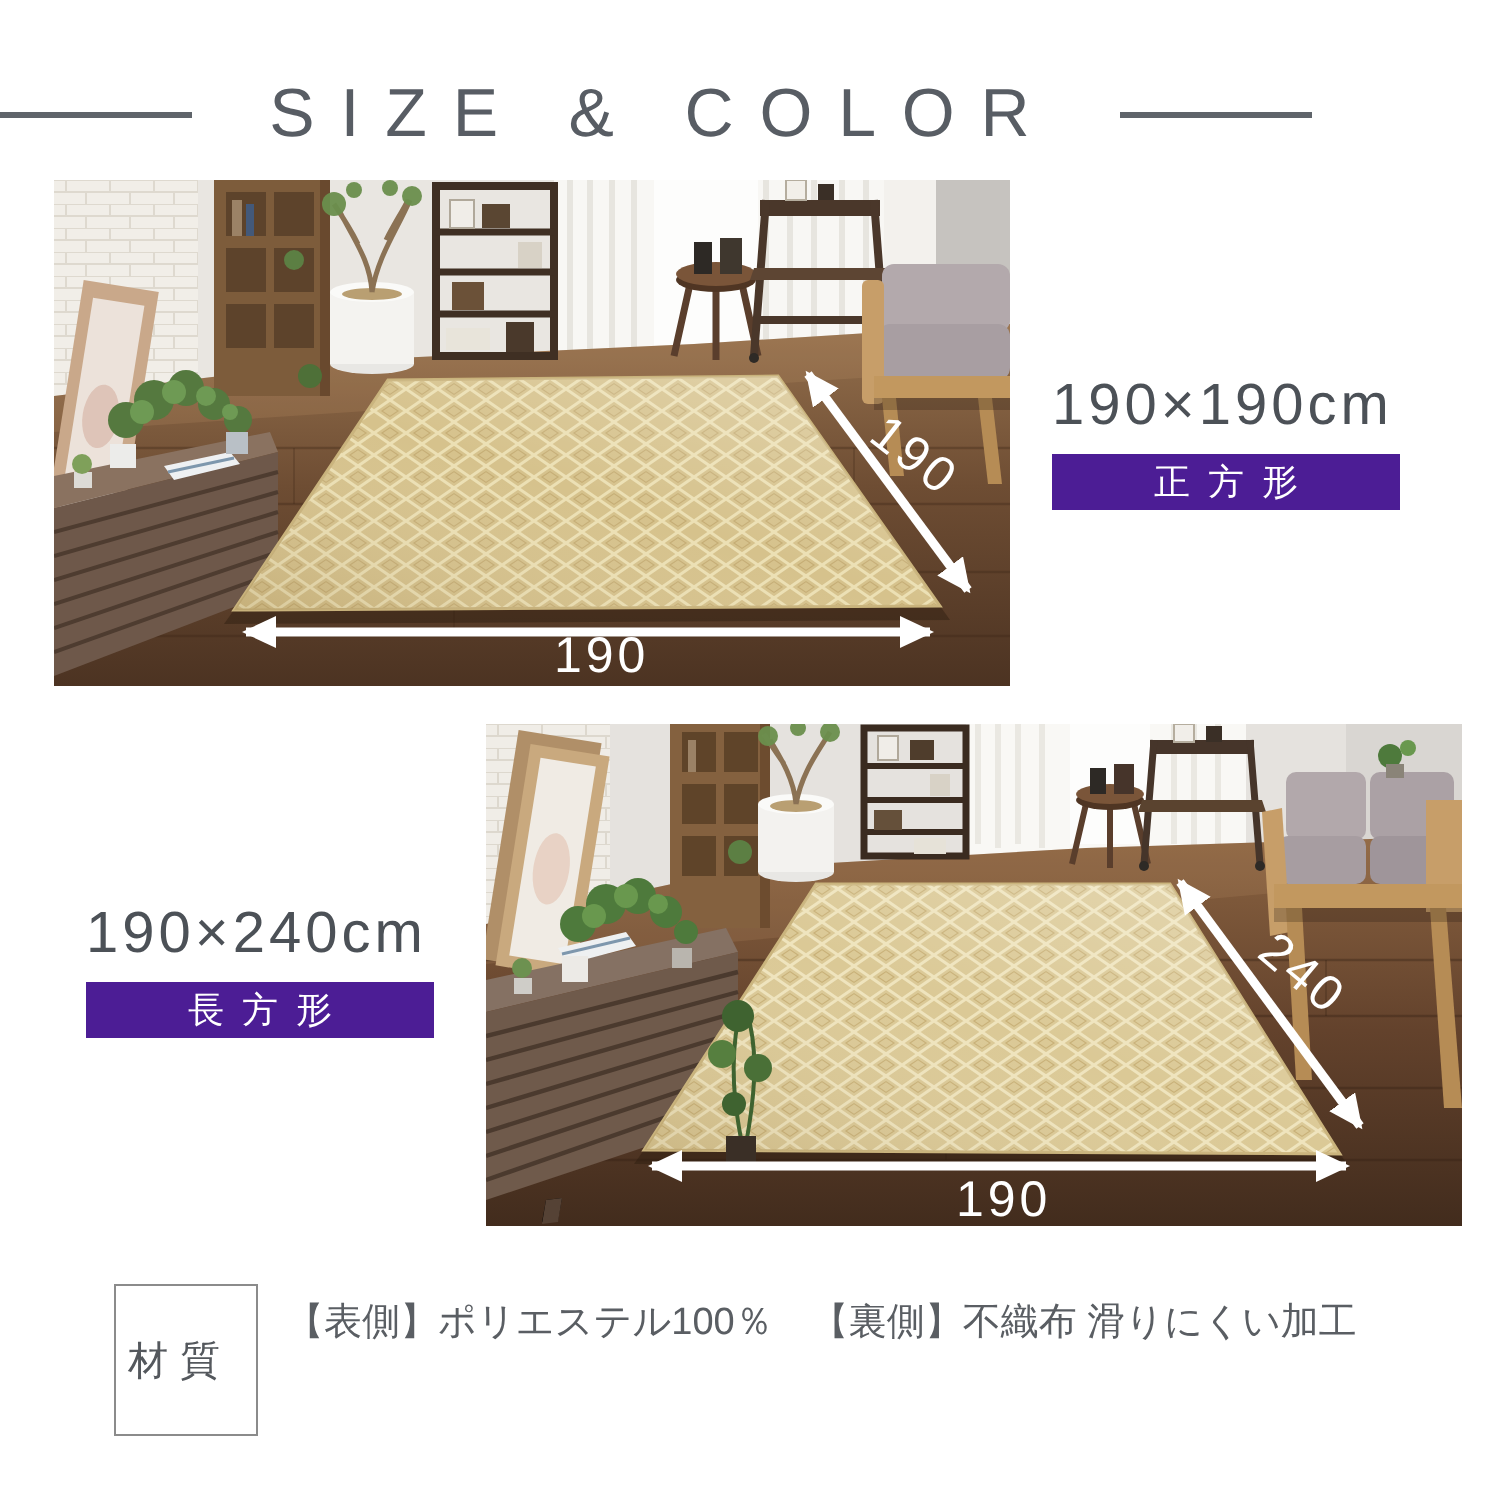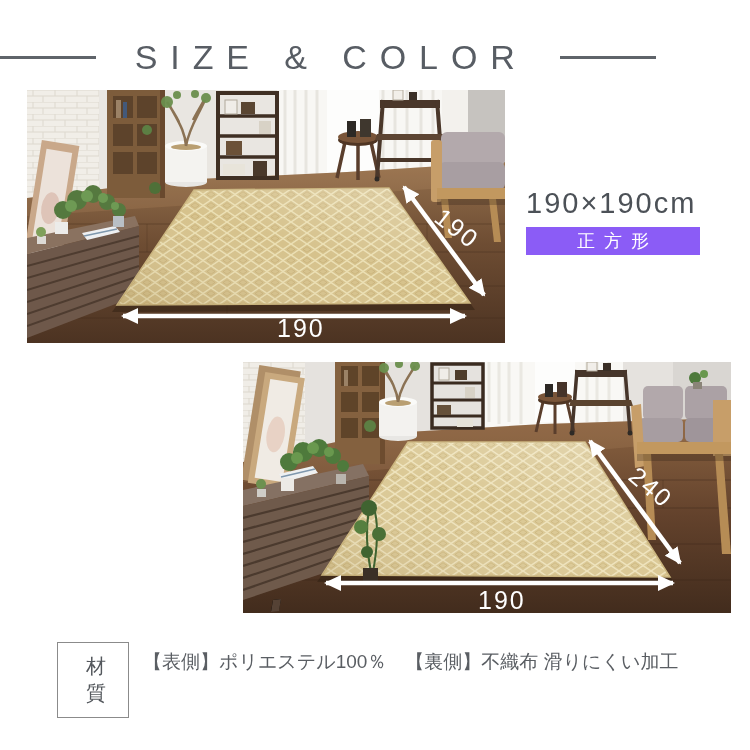--- a/index.html
+++ b/index.html
@@ -12,27 +12,27 @@
   .header .title{font-size:34px;letter-spacing:.38em;color:#585d64;white-space:nowrap;
                  text-indent:.19em;font-weight:400;}
   
   .photo{position:absolute;overflow:hidden;}
   .photo svg{display:block;}
   .dim{position:absolute;color:#ffffff;font-size:25px;letter-spacing:2px;font-weight:400;
        transform-origin:center center;white-space:nowrap;}
   
   .size-block{position:absolute;}
   .size-text{font-size:29px;color:#4c5157;letter-spacing:2px;line-height:1.05;}
-  .shape-badge{margin-top:9px;width:174px;height:28px;background:#8b5cf6;color:#ffffff;
+  .shape-badge{margin-top:9px;width:174px;height:28px;background:#4c1d95;color:#ffffff;
                font-size:18px;letter-spacing:9px;padding-left:9px;box-sizing:border-box;
                display:flex;align-items:center;justify-content:center;}
   
   .material-box{position:absolute;left:57px;top:642px;width:72px;height:76px;
                 border:1px solid #8b8b8b;display:flex;align-items:center;justify-content:flex-start;
-                box-sizing:border-box;padding-left:22px;}
+                box-sizing:border-box;}
   .material-label{font-size:20px;color:#54585d;letter-spacing:6px;padding-left:6px;}
   .material-text{position:absolute;left:143px;top:646px;font-size:19px;color:#5a5e63;
                  line-height:31px;white-space:nowrap;}
 </style>
 </head>
 <body>
 
 <div class="page">
 
   <div class="header">
@@ -344,20 +344,24 @@
         <line x1="347" y1="79" x2="437" y2="201" stroke="#ffffff" stroke-width="4.5" marker-start="url(#ah2)" marker-end="url(#ah2)"></line>
       </g>
       <g>
         <line x1="83" y1="221" x2="430" y2="221" stroke="#ffffff" stroke-width="4.5" marker-start="url(#ah2)" marker-end="url(#ah2)"></line>
       </g>
     </svg>
     <span class="dim" style="left:384px;top:111px;transform:rotate(40deg)">240</span>
     <span class="dim" style="left:235px;top:224px">190</span>
   </div>
 
+  <div class="size-block" style="left:43px;top:452px">
+    <div class="size-text">190×240cm</div>
+    <div class="shape-badge">長方形</div>
+  </div>
 
   <div class="material-box">
     <span class="material-label">材質</span>
   </div>
   <div class="material-text">
     <div>【表側】ポリエステル100％　【裏側】不織布 滑りにくい加工</div>
   </div>
 
 </div>
 

